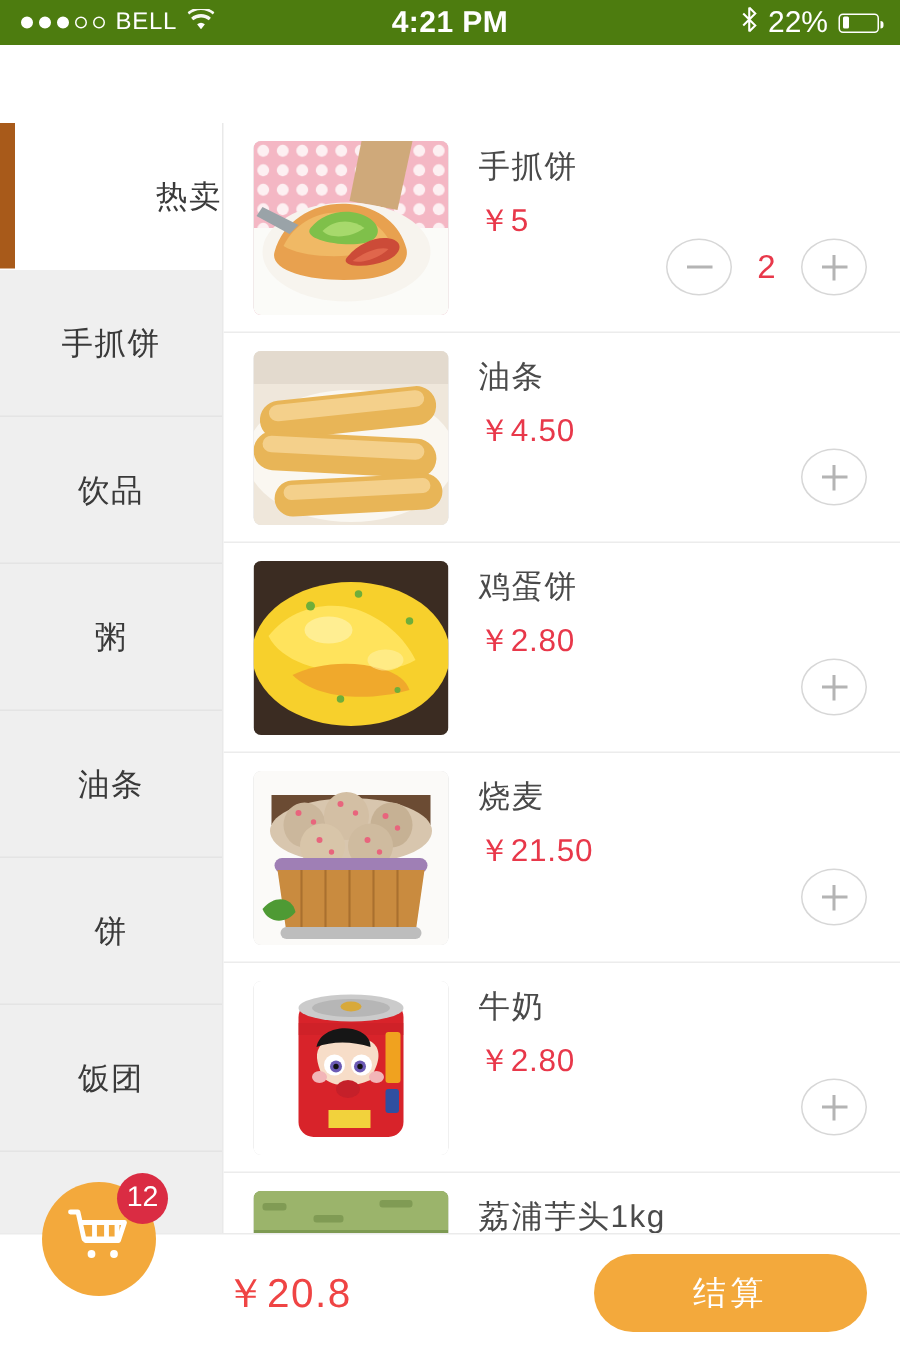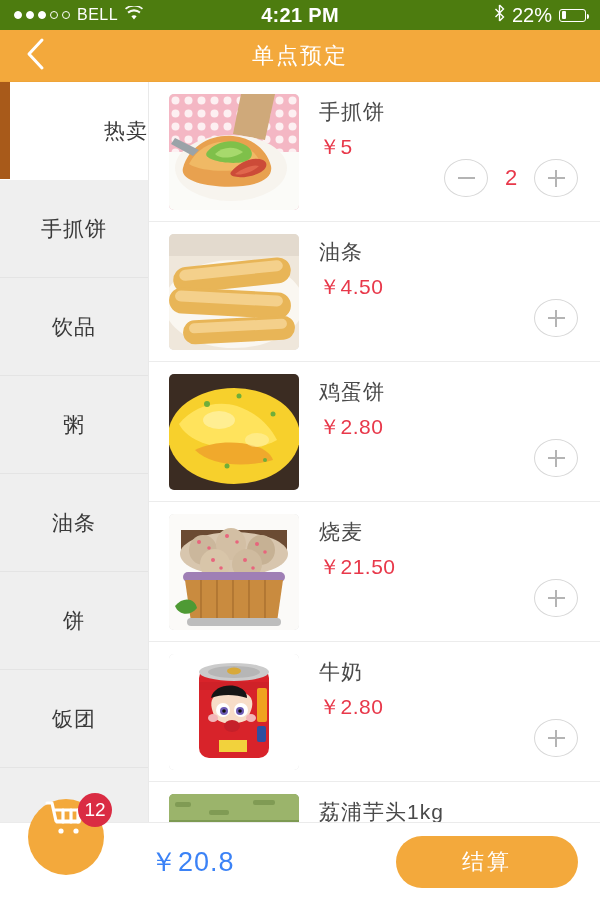--- a/index.html
+++ b/index.html
@@ -148,35 +148,35 @@
 
   
   .bottombar {
     position: absolute; left: 0; right: 0; bottom: 0; height: 78px;
     background: #ffffff;
     border-top: 1px solid #ebebeb;
     display: flex; align-items: center;
     padding-left: 150px; padding-right: 22px;
     z-index: 20;
   }
-  .total { font-size: 27px; color: #3b82f6; letter-spacing: 1px; text-align: right; }
+  .total { font-size: 27px; color: #ef4444; letter-spacing: 1px; text-align: right; }
   .checkout {
     margin-left: auto;
     width: 182px; height: 52px; border-radius: 26px;
     background: #f3a93c; color: #fff;
     font-size: 22px; letter-spacing: 3px;
     display: flex; align-items: center; justify-content: center;
     border: none;
     font-family: Liberation Sans, sans-serif;
   }
   .cart-fab {
-    position: absolute; left: 28px; bottom: 25px;
+    position: absolute; left: 28px; bottom: 36px;
     width: 76px; height: 76px; border-radius: 50%;
     background: #f3a93c;
-    display: flex; align-items: flex-start; justify-content: center;
+    display: flex; align-items: center; justify-content: center;
     z-index: 30;
   }
   .cart-badge {
     position: absolute; top: -6px; right: -8px;
     min-width: 34px; height: 34px; border-radius: 17px;
     background: #da2c43; color: #fff;
     font-size: 19px; display: flex; align-items: center; justify-content: center;
     padding: 0 6px;
   }
 </style>
@@ -212,30 +212,20 @@
           <path d="M5.5 1v16M5.5 1l4 4-8 8M5.5 17l4-4-8-8"></path>
         </svg>
       </span>
       <span class="pct">22%</span>
       <span class="battery">
           <span class="battery-fill"></span>
         </span>
     </div>
   </div>
 
-  <div class="navbar">
-    <div class="back-btn">
-      <span>
-        <svg width="24" height="34" viewBox="0 0 24 34" stroke="#fff" stroke-width="3" fill="none" stroke-linecap="round" stroke-linejoin="round">
-          <path d="M18 3L5 17l13 14"></path>
-        </svg>
-      </span>
-    </div>
-    <div class="nav-title">单点预定</div>
-  </div>
 
   <div class="content">
 
     <div class="sidebar">
       <div class="cat active">
         <span>热卖</span>
       </div>
       <div class="cat">
         <span>手抓饼</span>
       </div>

